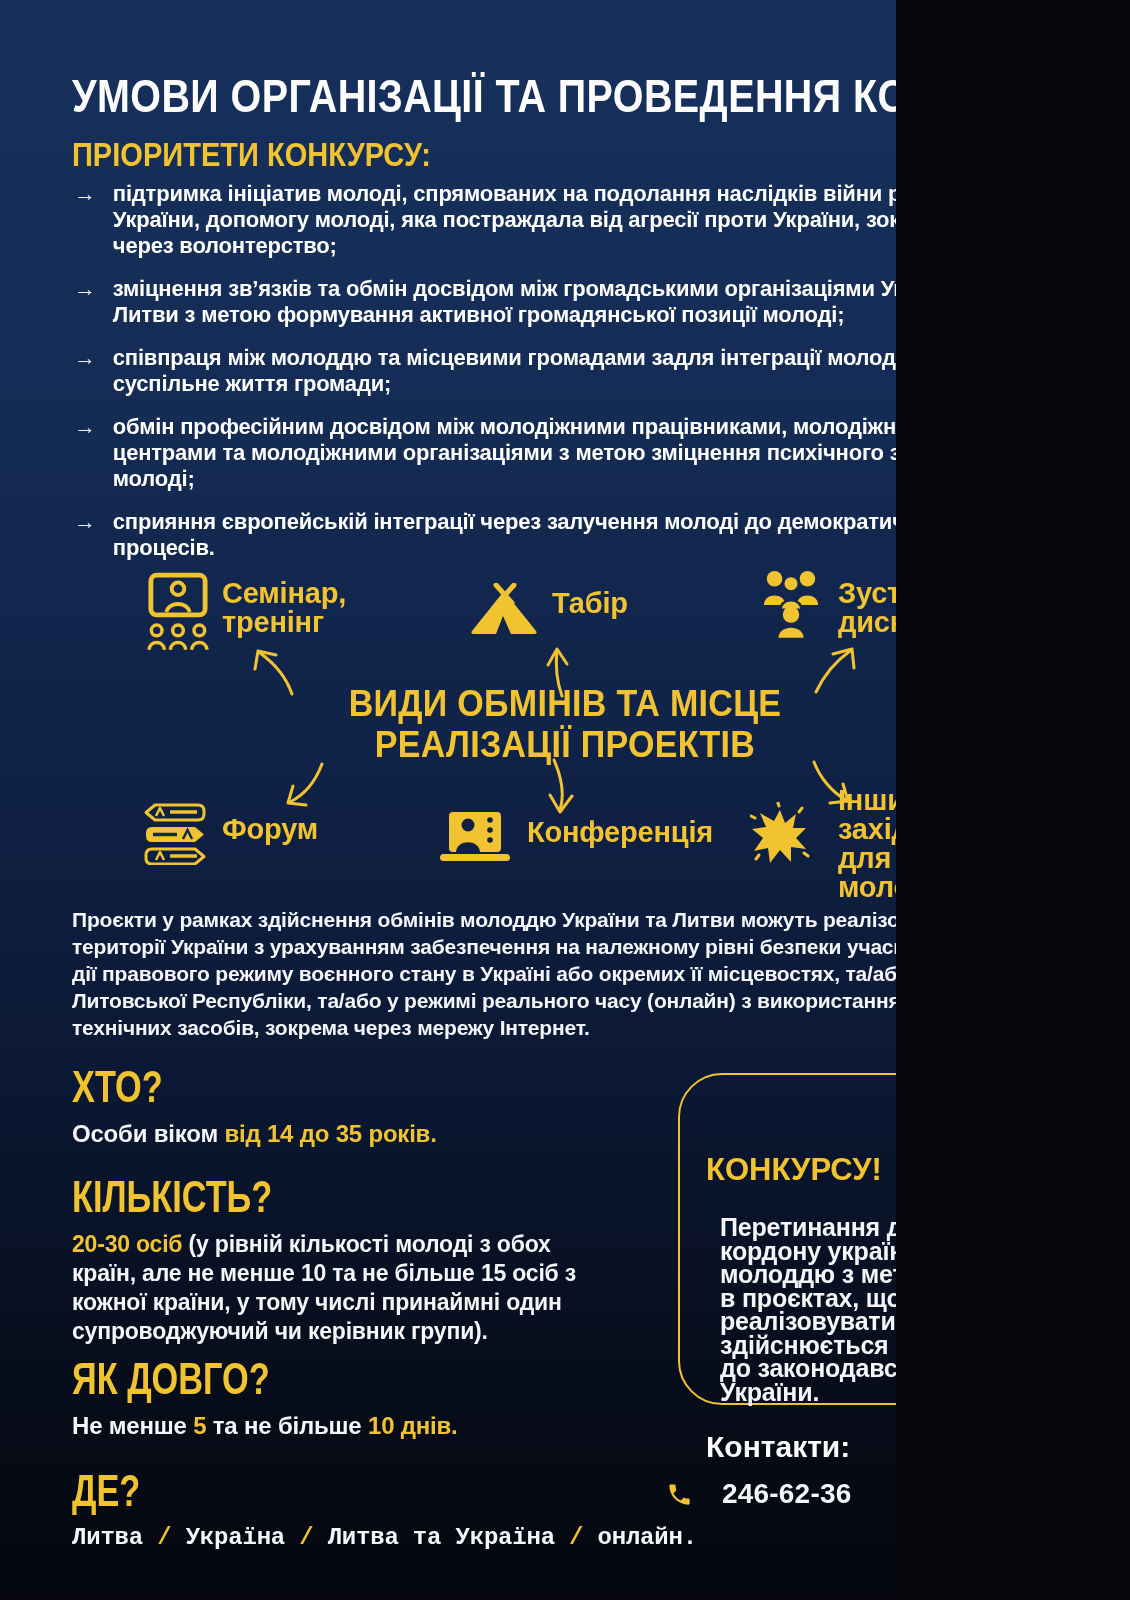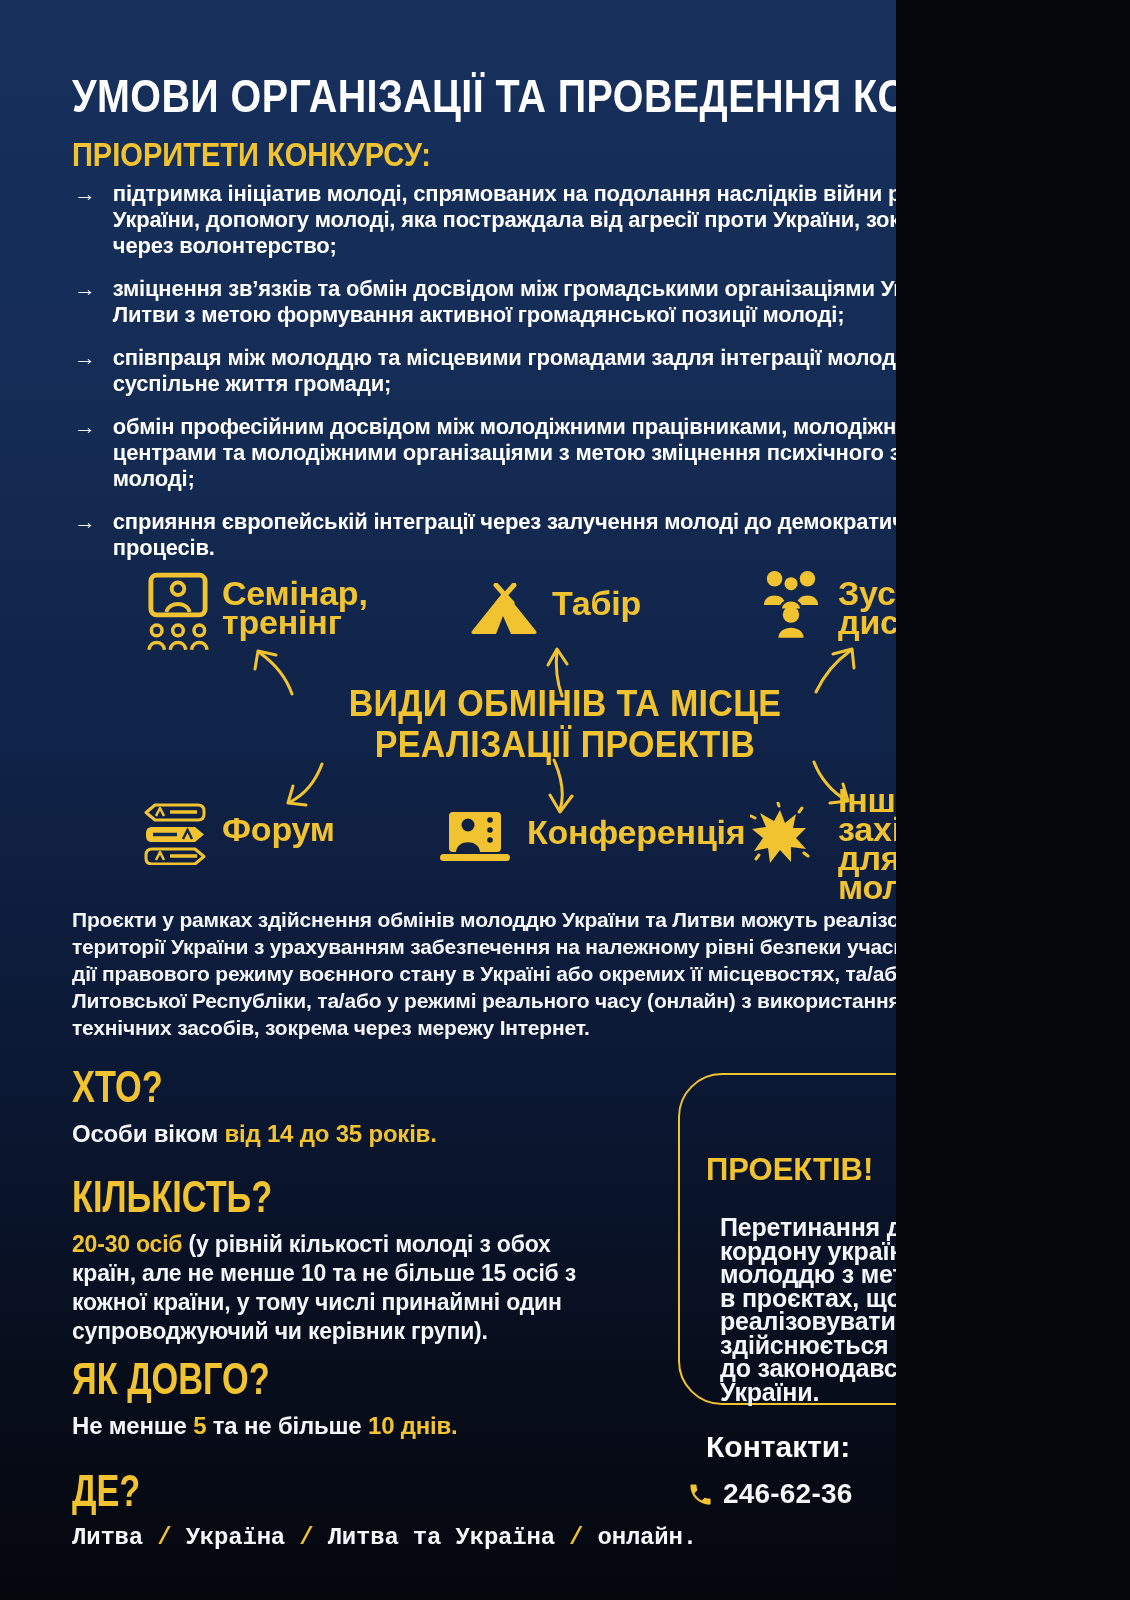--- a/index.html
+++ b/index.html
@@ -12,38 +12,38 @@
   .yellow{color:#F2C331;}
   .cond{display:inline-block;transform:scaleX(0.84);transform-origin:0 50%;white-space:nowrap;}
   .main-title{left:72px;top:68px;font-size:47px;font-weight:700;color:#FDFDFD;letter-spacing:0.5px;}
   .pri-heading{left:72px;top:136px;font-size:33px;font-weight:700;}
   .bullets{left:74px;top:181px;width:950px;display:flex;flex-direction:column;gap:17px;}
   .bullet{display:flex;gap:17px;font-size:22px;line-height:26px;font-weight:700;letter-spacing:-0.2px;}
   .bullet .barrow{flex:0 0 auto;font-weight:400;font-size:22px;color:#EDEFF4;}
   .bullet p{margin:0;max-width:905px;}
 
   
-  .diag-label{font-size:34px;line-height:29px;font-weight:700;color:#F2C331;white-space:pre-line;letter-spacing:-0.2px;}
+  .diag-label{font-size:29px;line-height:29px;font-weight:700;color:#F2C331;white-space:pre-line;letter-spacing:-0.2px;}
   .diag-title{left:205px;top:683px;width:720px;text-align:center;font-size:37px;line-height:41px;
     font-weight:700;color:#F2C331;white-space:pre-line;transform:scaleX(0.92);transform-origin:50% 50%;letter-spacing:0.3px;}
   svg{display:block;}
 
   .paragraph{left:72px;top:906px;width:992px;font-size:21px;line-height:27px;font-weight:700;letter-spacing:-0.2px;margin:0;color:#F4F6FA;}
 
   .sec-heading{font-size:44px;font-weight:700;color:#F2C331;}
   .sec-heading .cond{transform:scaleX(0.78);}
   .sec-text{font-size:24px;font-weight:700;letter-spacing:-0.2px;line-height:28px;margin:0;color:#F4F6FA;}
   .hl{color:#F2C331;}
 
   .imp-box{left:678px;top:1073px;width:374px;height:332px;border:2.5px solid #F2C331;border-radius:44px;box-sizing:border-box;}
   .imp-heading{left:706px;top:1152px;font-size:31px;font-weight:700;color:#F2C331;}
   .imp-text{left:706px;top:1202px;width:316px;font-size:25px;line-height:23.5px;font-weight:700;letter-spacing:-0.2px;margin:14px;color:#F4F6FA;}
 
   .contacts-heading{left:706px;top:1430px;font-size:30px;font-weight:700;color:#FDFDFD;}
-  .contact-row{left:687px;display:flex;align-items:center;gap:9px;}
+  .contact-row{left:666px;display:flex;align-items:center;gap:29px;}
   .contact-row .ctext{font-size:28px;font-weight:700;color:#F4F6FA;letter-spacing:0.2px;}
 </style>
 </head>
 <body>
 
 <div id="canvas">
 
   <div class="abs main-title"><span class="cond">УМОВИ ОРГАНІЗАЦІЇ ТА ПРОВЕДЕННЯ КОНКУРСУ</span></div>
   <div class="abs pri-heading yellow"><span class="cond" style="transform:scaleX(0.88);">ПРІОРИТЕТИ КОНКУРСУ:</span></div>
 
@@ -207,21 +207,21 @@
   <div class="abs sec-heading" style="left:72px;top:1172px;"><span class="cond">КІЛЬКІСТЬ?</span></div>
   <p class="abs sec-text" style="left:72px;top:1230px;width:516px;font-size:23px;line-height:29px;"><span class="hl">20-30 осіб </span><span>(у рівній кількості молоді з обох країн, але не менше 10 та не більше 15 осіб з кожної країни, у тому числі принаймні один супроводжуючий чи керівник групи).</span></p>
 
   <div class="abs sec-heading" style="left:72px;top:1354px;"><span class="cond">ЯК ДОВГО?</span></div>
   <p class="abs sec-text" style="left:72px;top:1412px;"><span>Не менше </span><span class="hl">5</span><span> та не більше </span><span class="hl">10 днів.</span></p>
 
   <div class="abs sec-heading" style="left:72px;top:1466px;"><span class="cond">ДЕ?</span></div>
   <p class="abs sec-text" style="left:72px;top:1524px;font-family:Liberation Mono, monospace;"><span>Литва</span><span class="hl"> / </span><span>Україна</span><span class="hl"> / </span><span>Литва та Україна</span><span class="hl"> / </span><span>онлайн.</span></p>
 
   <div class="abs imp-box"></div>
-  <div class="abs imp-heading">ПРОЕКТІВ!</div>
+  <div class="abs imp-heading">КОНКУРСУ!</div>
   <p class="abs imp-text">Перетинання державного кордону українською молоддю з метою участі в проєктах, що будуть реалізовуватися у Литві, здійснюється відповідно до законодавства України.</p>
 
   <div class="abs contacts-heading">Контакти:</div>
   <div class="abs contact-row" style="top:1478px;">
     <span>
       <svg width="27" height="27" viewBox="0 0 24 24">
           <path fill="#F2C331" d="M6.6 10.8c1.4 2.8 3.8 5.1 6.6 6.6l2.2-2.2c.3-.3.7-.4 1-.2 1.1.4 2.3.6 3.6.6.6 0 1 .4 1 1V20c0 .6-.4 1-1 1C10.6 21 3 13.4 3 4c0-.6.4-1 1-1h3.5c.6 0 1 .4 1 1 0 1.2.2 2.4.6 3.6.1.3 0 .7-.2 1l-2.3 2.2z"></path>
         </svg>
     </span>
     <span class="ctext">246-62-36</span>

